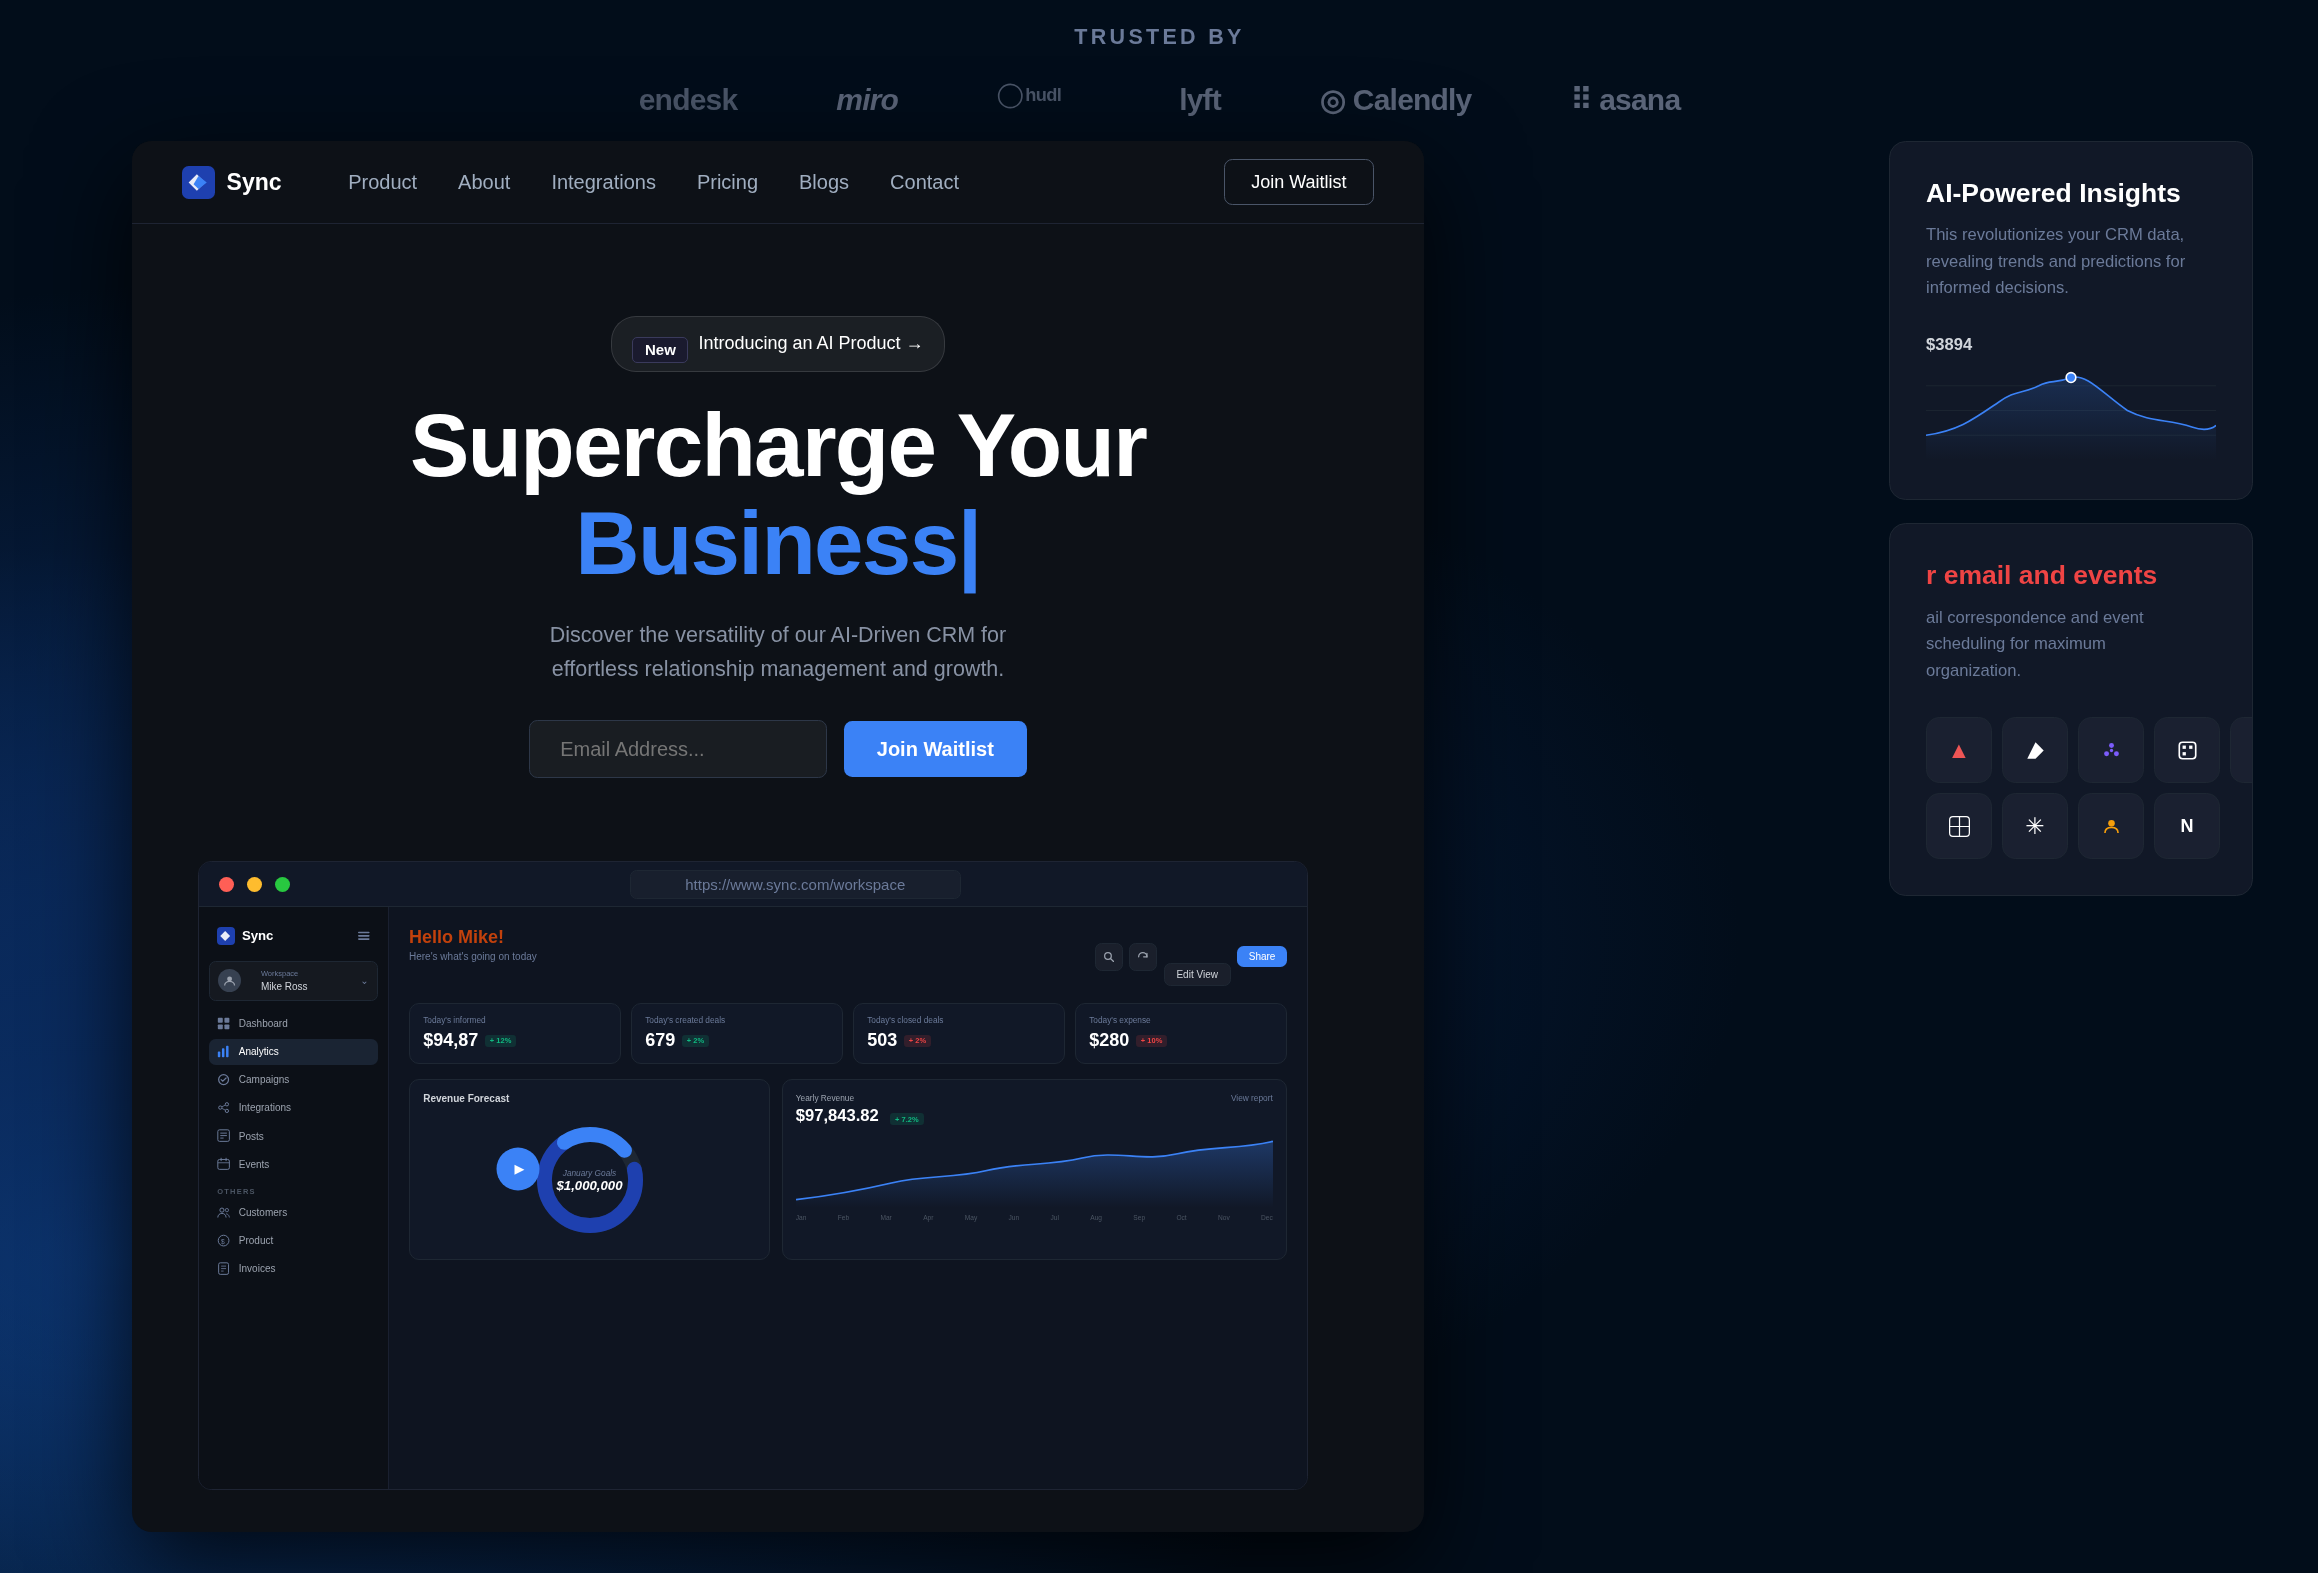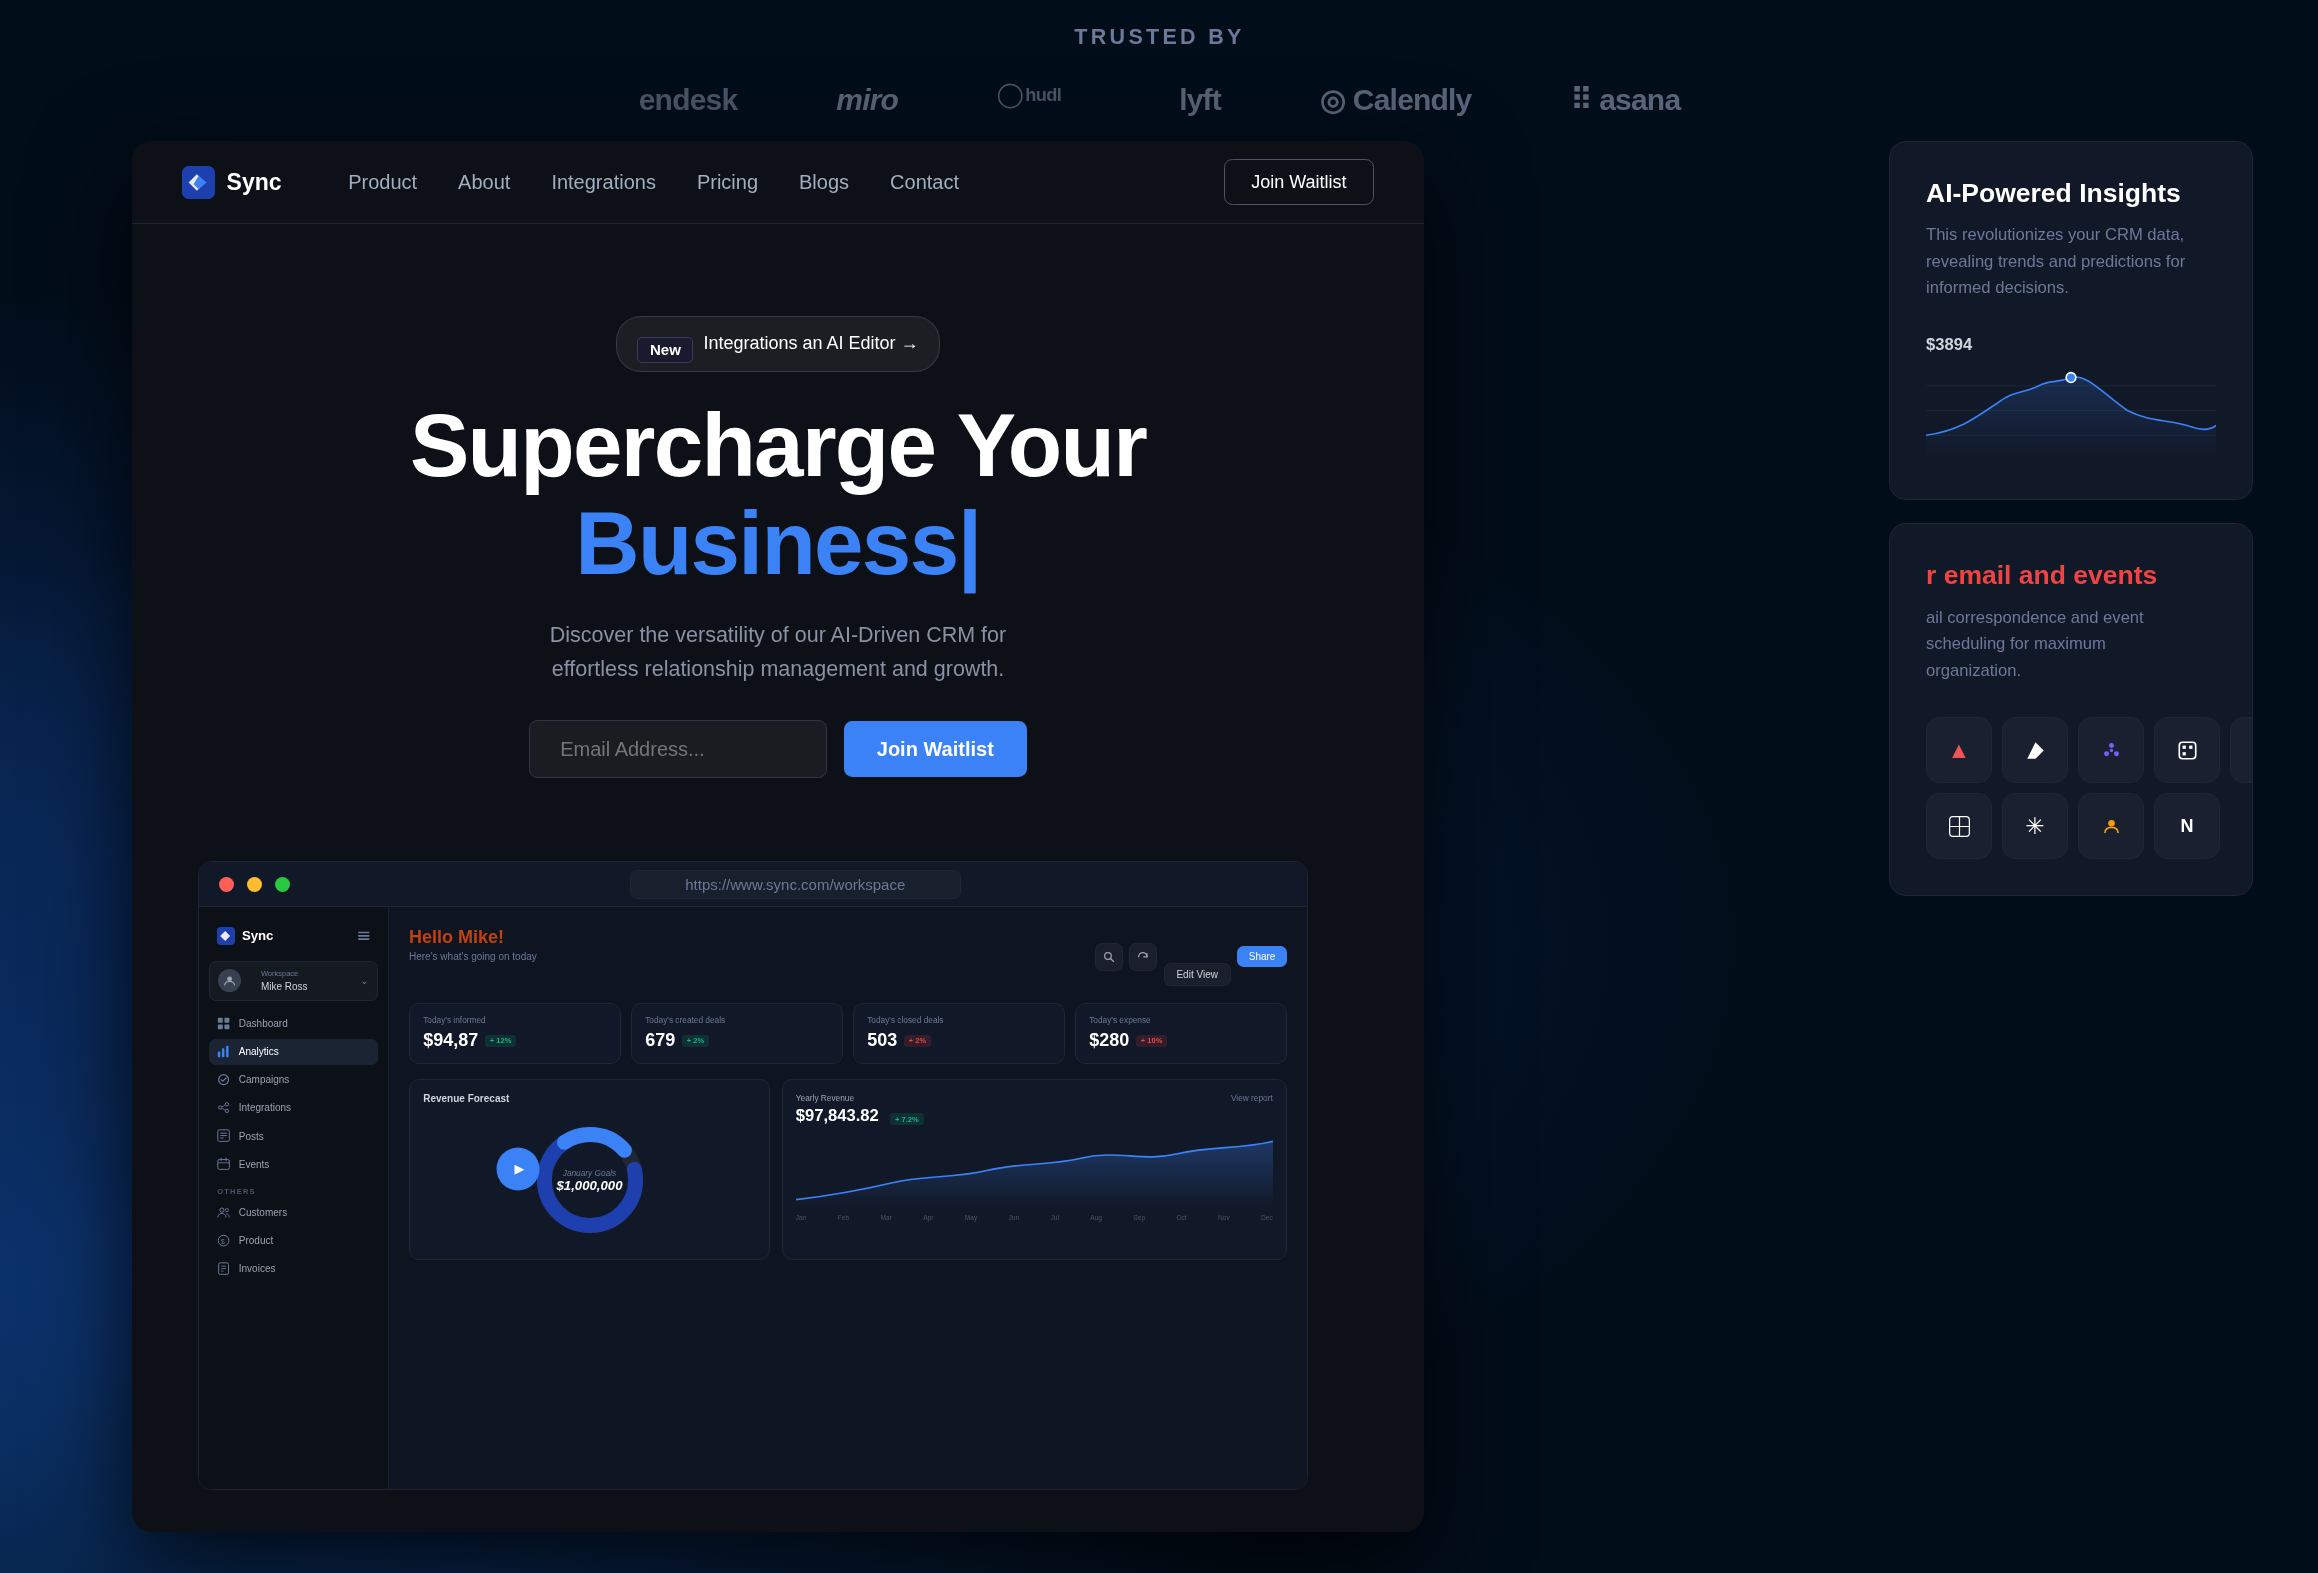--- a/index.html
+++ b/index.html
@@ -657,21 +657,21 @@
       <a class="nav-link">Pricing</a>
       <a class="nav-link">Blogs</a>
       <a class="nav-link">Contact</a>
     </div>
     <button class="nav-join-btn">Join Waitlist</button>
   </nav>
 
   <div class="hero-section">
     <div class="hero-badge">
       <span class="hero-badge-new">New</span>
-      <span>Integrations an AI Editor →</span>
+      <span>Introducing an AI Product →</span>
     </div>
     <div class="hero-title">
       <span class="hero-title-white">Supercharge Your</span>
       <span class="hero-title-blue">Business|</span>
     </div>
     <p class="hero-subtitle">Discover the versatility of our AI-Driven CRM for effortless relationship management and growth.</p>
     <div class="hero-cta">
       <input class="hero-email-input" type="email" placeholder="Email Address..." style="">
       <button class="hero-waitlist-btn">Join Waitlist</button>
     </div>

